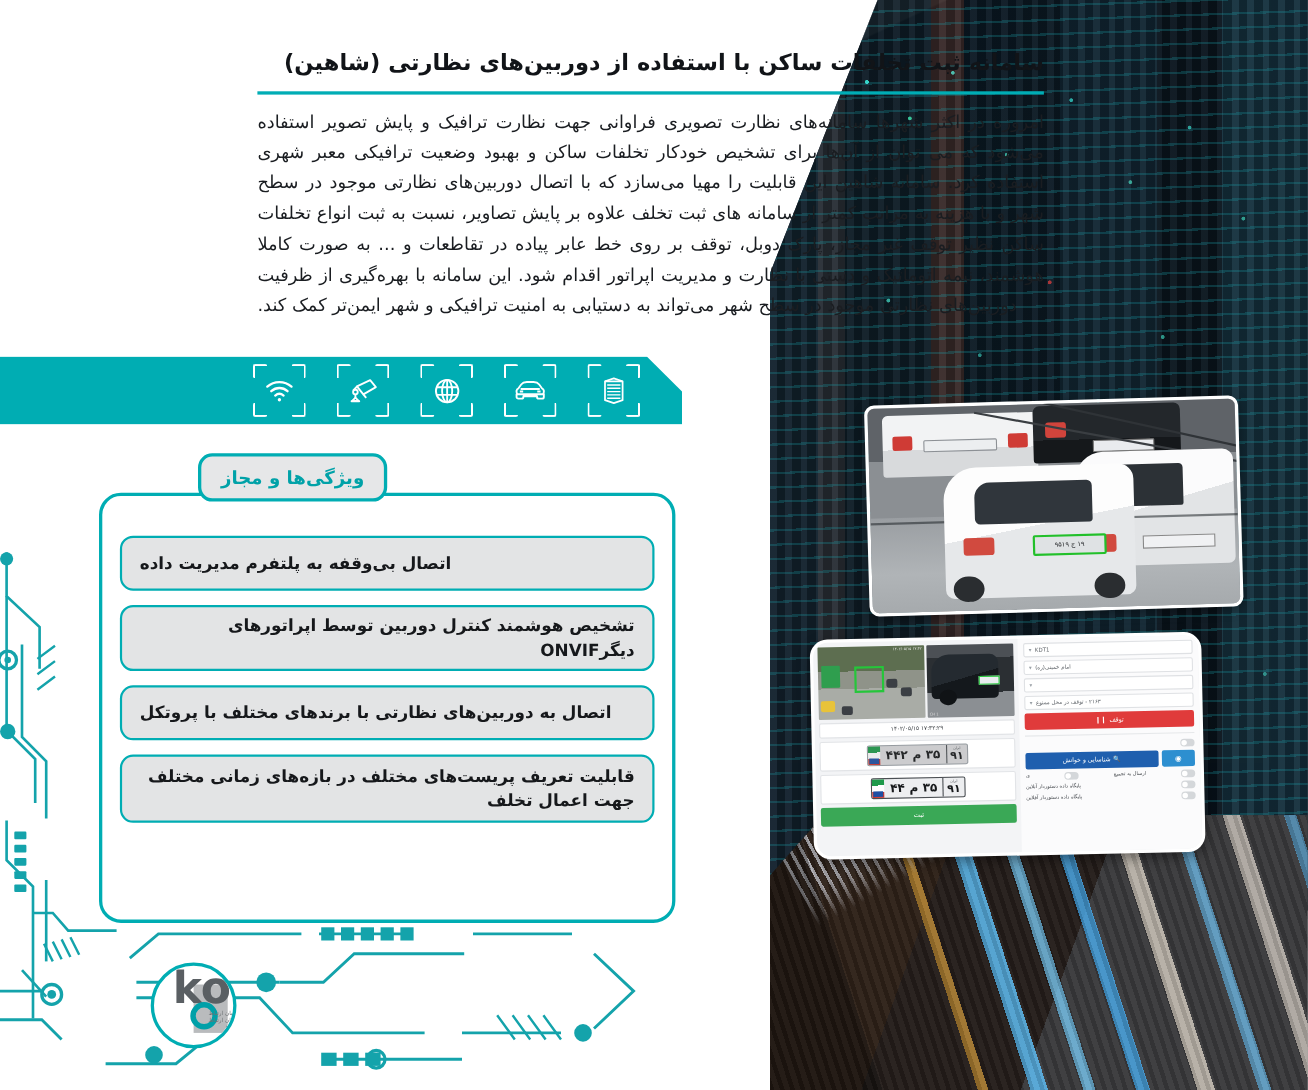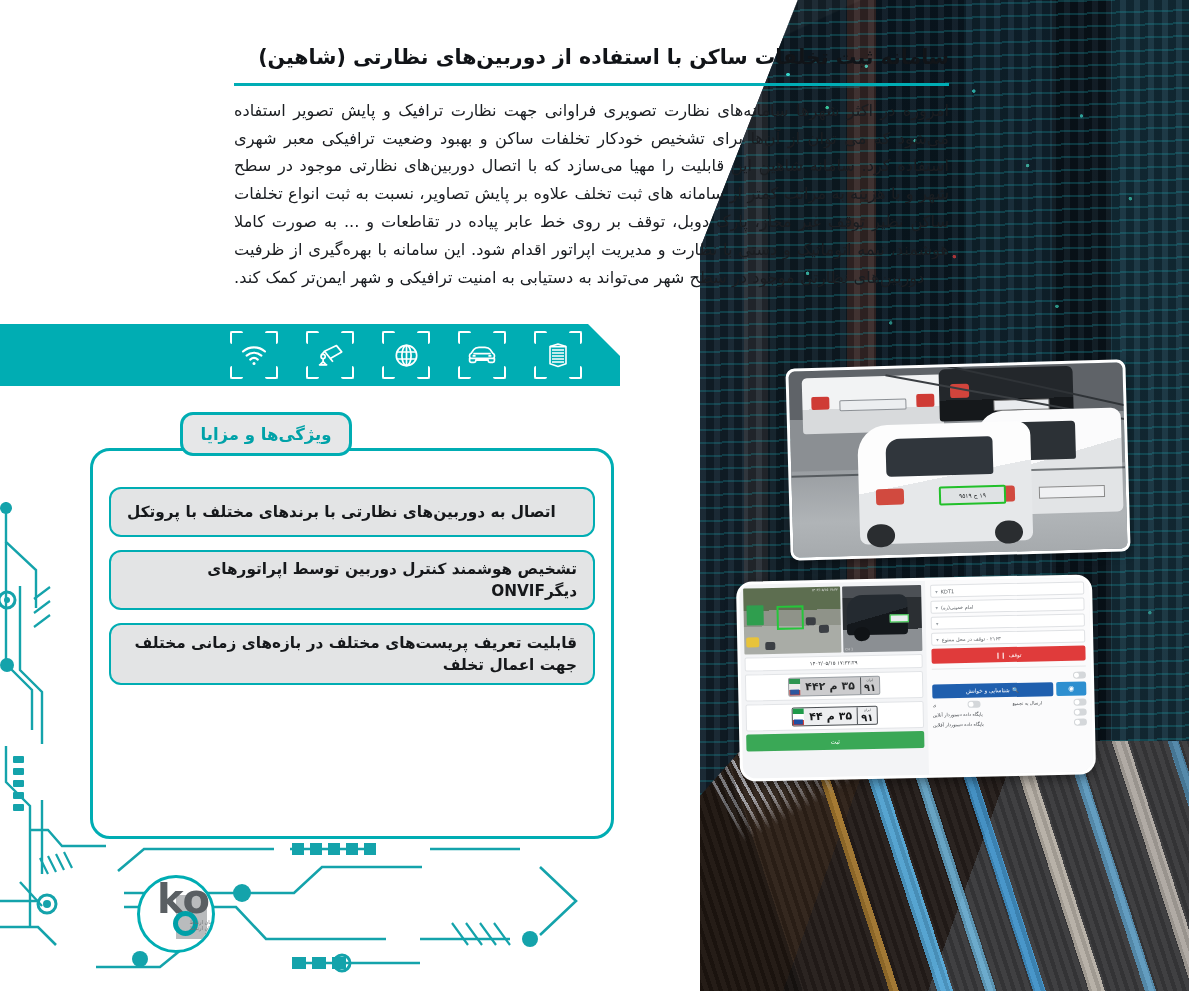--- a/index.html
+++ b/index.html
@@ -553,25 +553,26 @@
         <svg width="24" height="26" viewBox="0 0 24 26" fill="none" stroke="#fff" stroke-width="1.6" stroke-linejoin="round">
           <path d="M4 4.6 12 2l8 2.6v17.2L12 24.4 4 21.8z"></path>
           <path d="M4 4.6h16"></path>
           <path d="M6 8h12M6 11h12M6 14h12M6 17h12M6 20h12" stroke-width="1.3"></path>
         </svg>
       </div>
 
     </div>
   </div>
 
-  <div class="features-header">ویژگی‌ها و مزایا</div>
+  <div class="features-header">ویژگی‌ها و مجاز</div>
   <div class="features-panel">
     <div class="features-list">
+      <div class="feature-item">اتصال بی‌وقفه به پلتفرم مدیریت داده</div>
+      <div class="feature-item">تشخیص هوشمند کنترل دوربین توسط اپراتورهای دیگرONVIF</div>
       <div class="feature-item">اتصال به دوربین‌های نظارتی با برندهای مختلف با پروتکل</div>
-      <div class="feature-item">تشخیص هوشمند کنترل دوربین توسط اپراتورهای دیگرONVIF</div>
       <div class="feature-item two-line">قابلیت تعریف پریست‌های مختلف در بازه‌های زمانی مختلف جهت اعمال تخلف</div>
     </div>
   </div>
 
   <svg class="circuit-left" viewBox="0 0 110 430" fill="none" stroke="#14a3ab" stroke-width="2.4">
     <path d="M6 2v40l30 28v38"></path>
     <path d="M6 42v60"></path>
     <path d="M6 102v62l26 26v40"></path>
     <path d="M20 86v84l22 22v52"></path>
     <path d="M6 246v36l24 24v120"></path>

